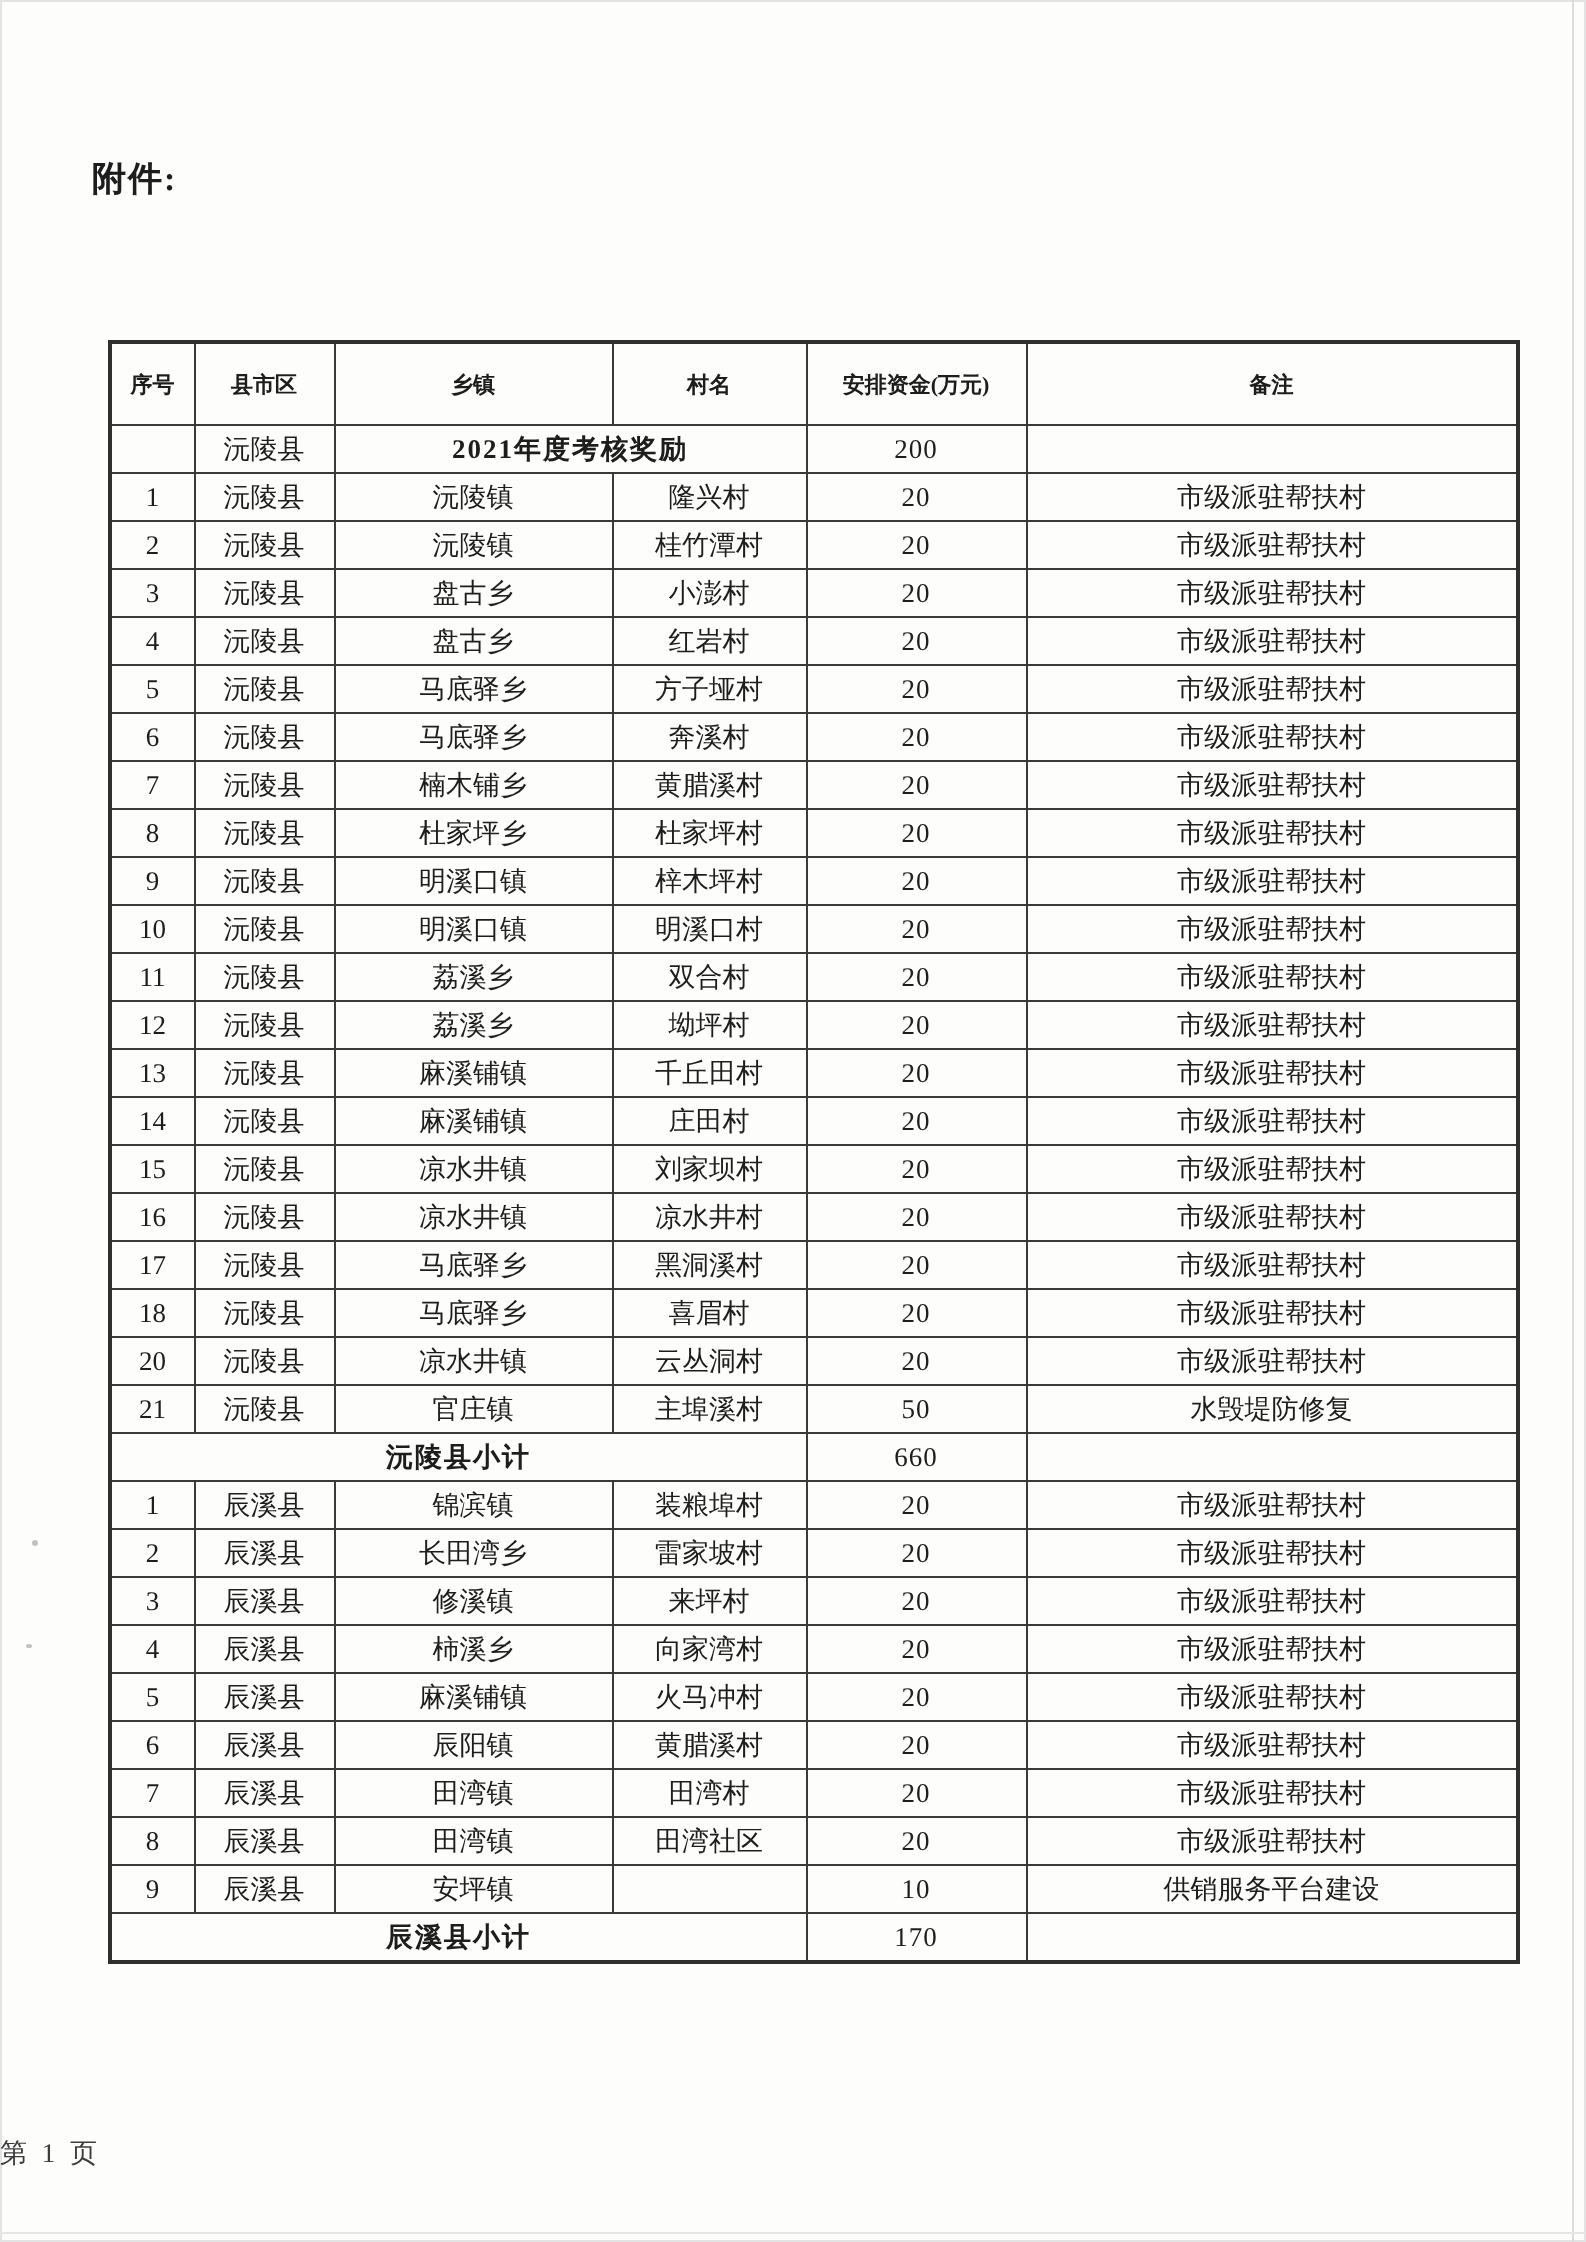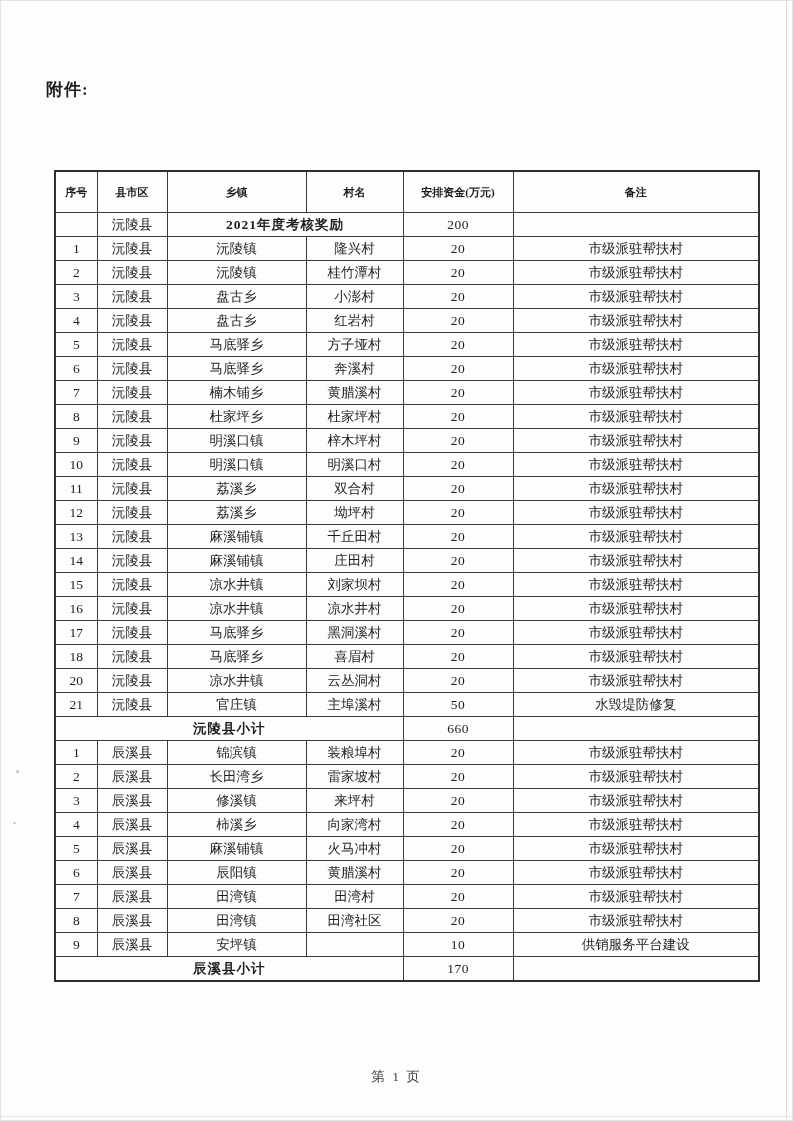--- a/index.html
+++ b/index.html
@@ -74,21 +74,20 @@
   }
   td.amount {
     font-size: 14.5px;
     letter-spacing: 0.5px;
   }
   td.merged-label { font-weight: bold; letter-spacing: 1px; margin-left: 44px; }
   .page-footer {
     position: absolute;
     left: 0; top: 1068px;
     width: 100%;
-    text-align: center;
     font-size: 13.5px;
     letter-spacing: 2px;
     color: #3c3c3c;
   }
 </style>
 </head>
 <body>
 
 <div class="sheet">
   <div class="edge-right"></div>

